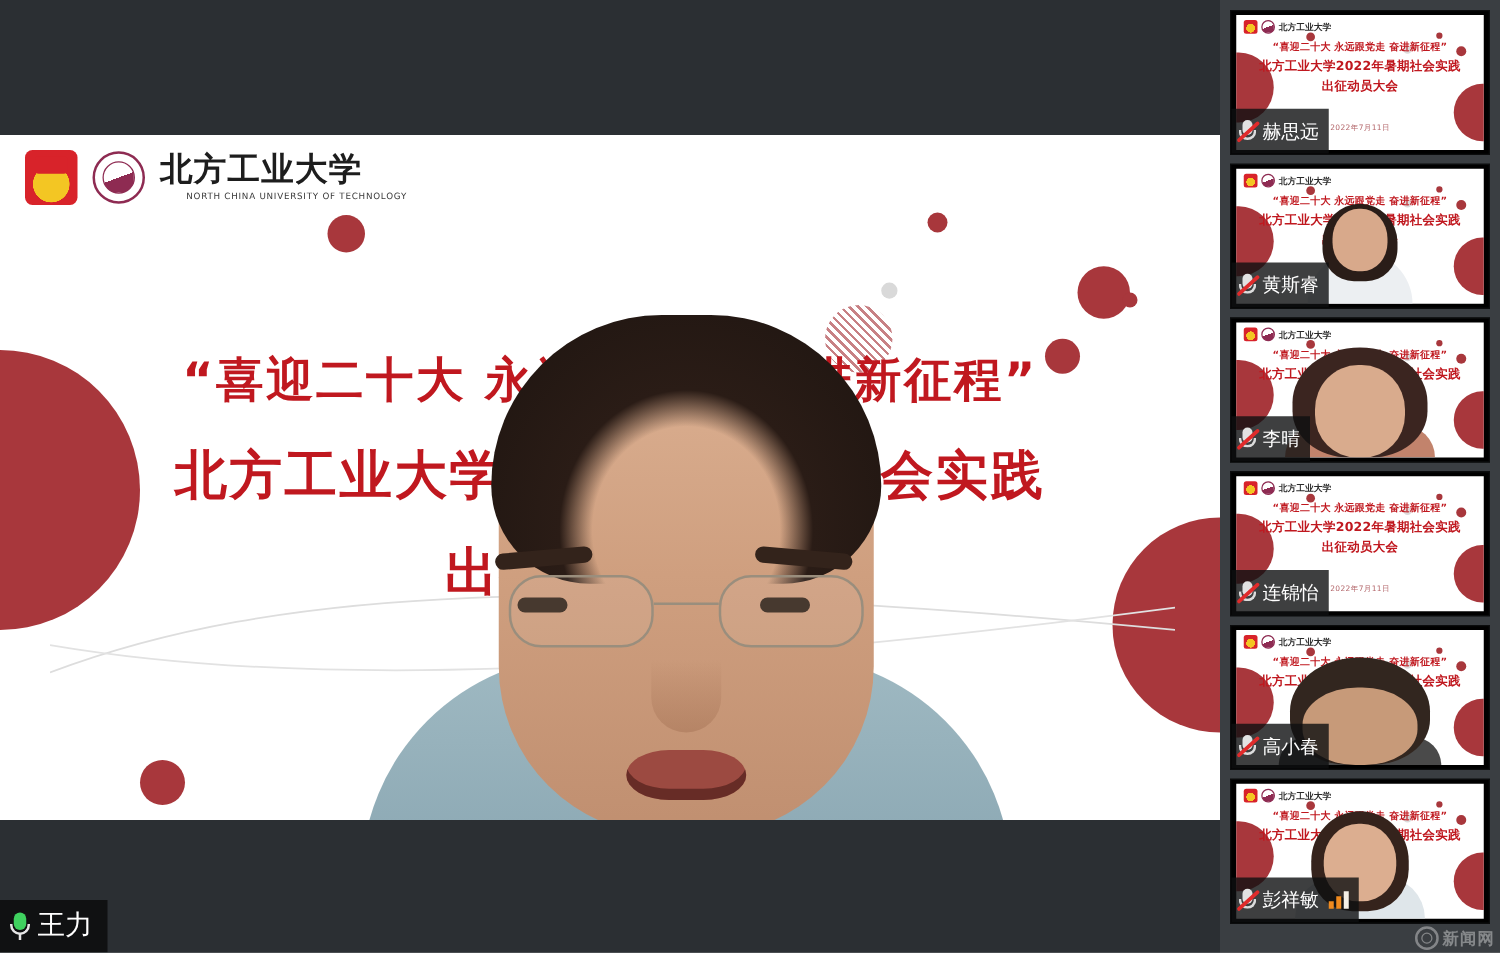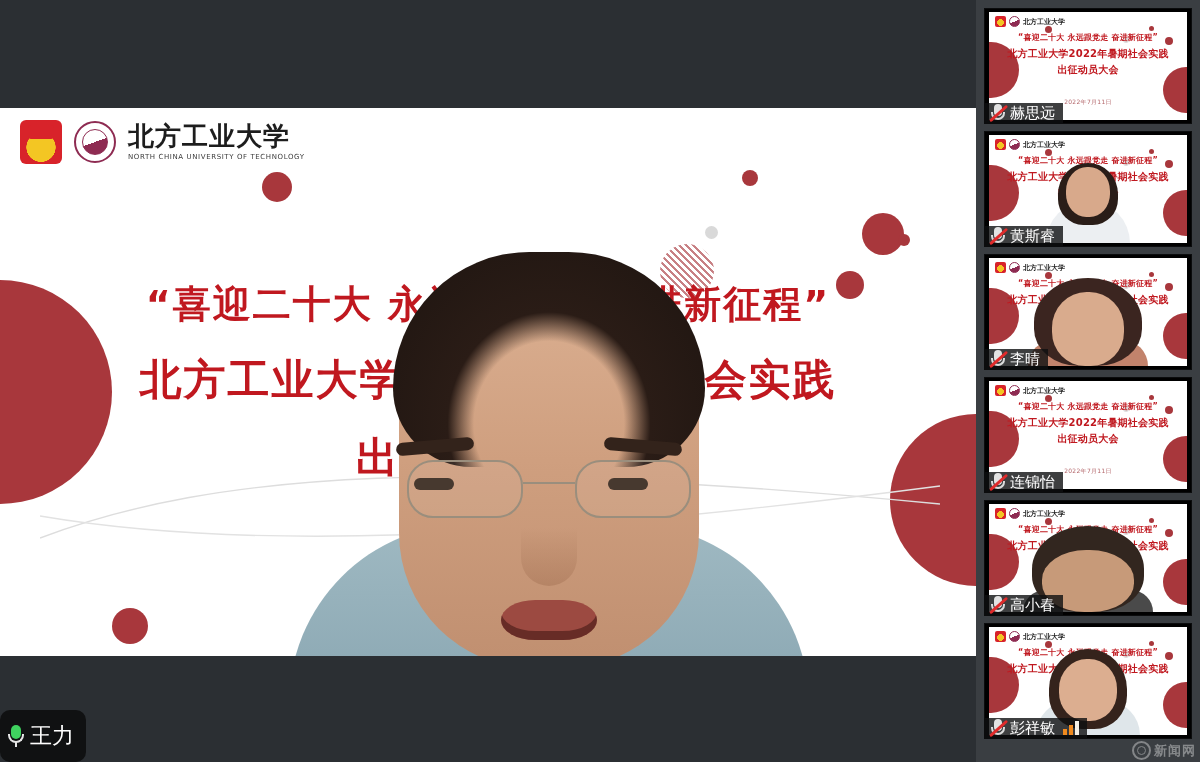--- a/index.html
+++ b/index.html
@@ -73,20 +73,21 @@
     background:linear-gradient(160deg,#fff 50%,#8e2b52 50%);
   }
   .uni-name{
     font-family:"DejaVu Serif","Liberation Serif",serif;
     font-size:26px; font-weight:bold; color:#1d1d1d; line-height:1;
     letter-spacing:1px;
   }
   .uni-en{
     font-size:7px; color:#3a3a3a; letter-spacing:.6px; margin-top:4px;
     white-space:nowrap;
+    margin-left:21px;
   }
 
   
   .slide-text{
     position:absolute; left:0; top:0; width:976px; height:548px;
     display:flex; flex-direction:column; align-items:center;
     justify-content:center; gap:22px;
     color:#c0181f; text-align:center;
     text-shadow:0 1px 0 rgba(255,255,255,.6);
   }
@@ -154,23 +155,23 @@
     background:#9c4a41;
     box-shadow:inset 0 -9px 0 rgba(60,20,16,.55);
   }
 
   
   .lb-top{ position:absolute; left:0; top:0; width:976px; height:108px; background:#2b2f33; }
   .lb-bottom{ position:absolute; left:0; top:656px; width:976px; height:106px; background:#2b2f33; }
 
   
   .active-name{
-    position:absolute; left:0; bottom:0; height:52px;
+    position:absolute; left:0; bottom:0; height:42px;
     display:flex; align-items:center; gap:4px;
-    padding:0 12px 0 6px; background:#101112;border-radius:10px;
+    padding:0 12px 0 6px; background:#101112;
   }
   .mic-on{ width:20px; height:22px; position:relative; display:inline-block; }
   .mic-on .cap{
     position:absolute; left:5px; top:0; width:10px; height:14px;
     border-radius:5px; background:#3fd25f;
   }
   .mic-on .arc{
     position:absolute; left:2px; top:9px; width:16px; height:9px;
     border:2px solid #e6e6e6; border-top:none; border-radius:0 0 9px 9px;
   }
@@ -242,21 +243,21 @@
   .p-face{
     position:absolute; left:50%; transform:translateX(-50%);
     border-radius:48% 48% 46% 46%;
   }
   .p-torso{
     position:absolute; left:50%; transform:translateX(-50%); bottom:0;
     border-radius:56px 56px 0 0;
   }
 
   .th-label{
-    position:absolute; left:0; bottom:0; height:20px;
+    position:absolute; left:0; bottom:0; height:36px;
     display:flex; align-items:center; gap:3px;
     padding:0 8px 0 4px; background:rgba(14,15,16,.80);
   }
   .mic-off{ width:18px; height:20px; position:relative; display:inline-block; flex:none; }
   .mic-off .cap{
     position:absolute; left:5px; top:1px; width:8px; height:12px;
     border-radius:4px; background:#e2e2e2;
   }
   .mic-off .arc{
     position:absolute; left:2px; top:9px; width:14px; height:8px;

